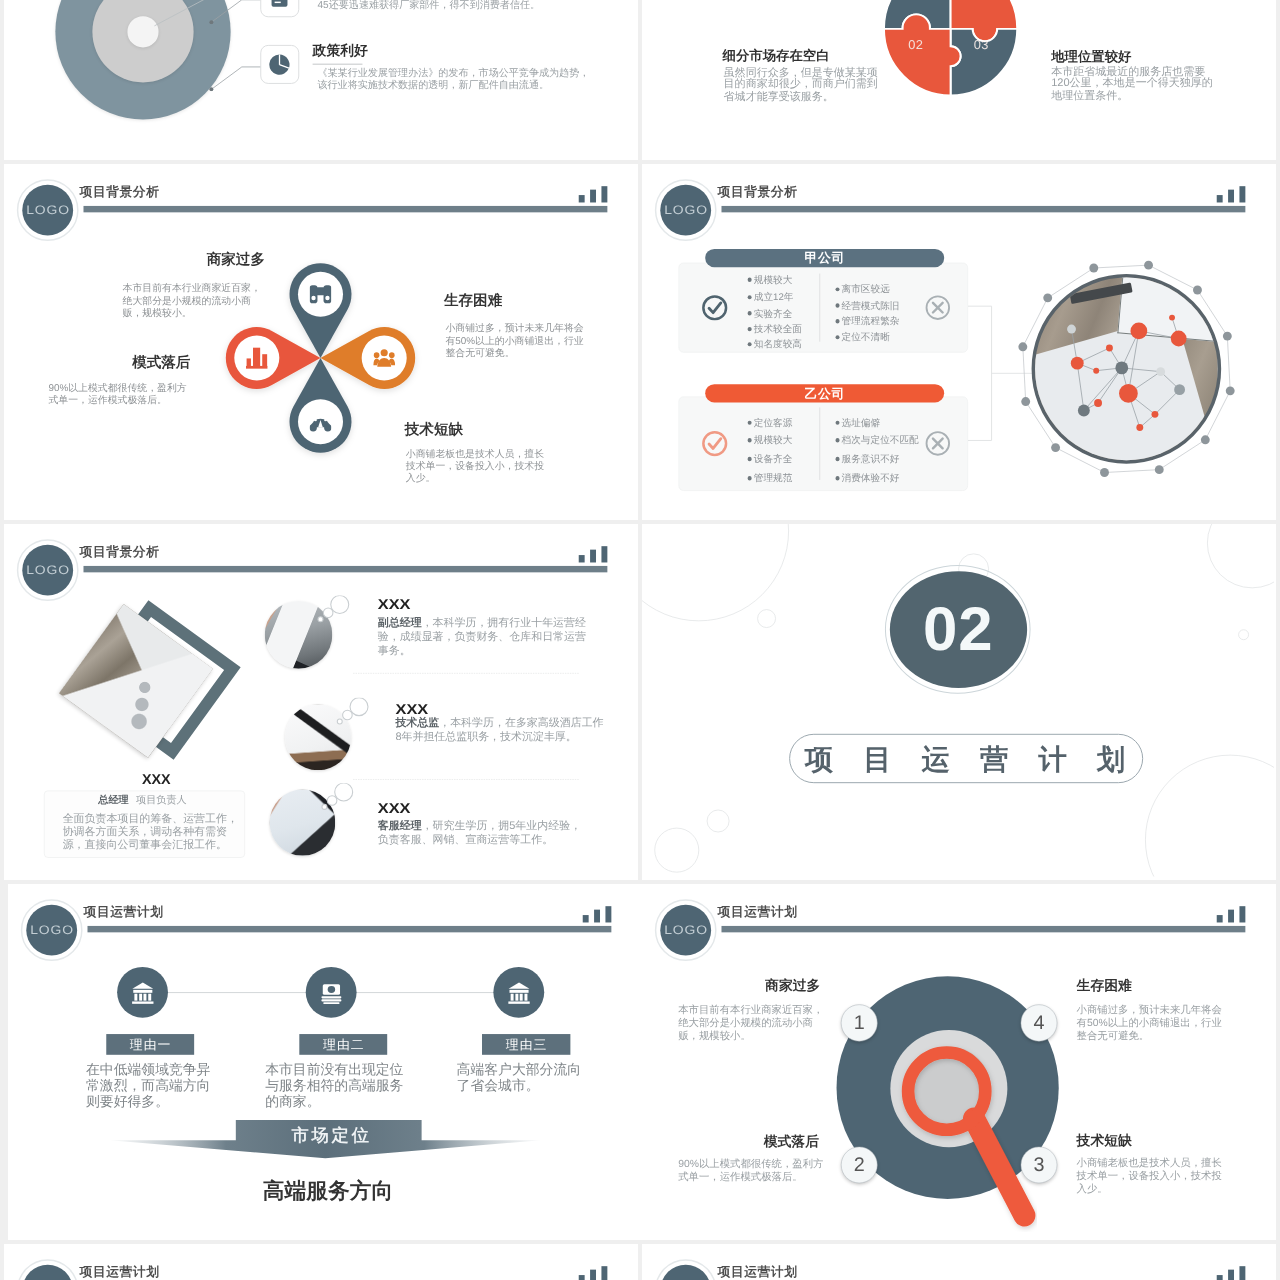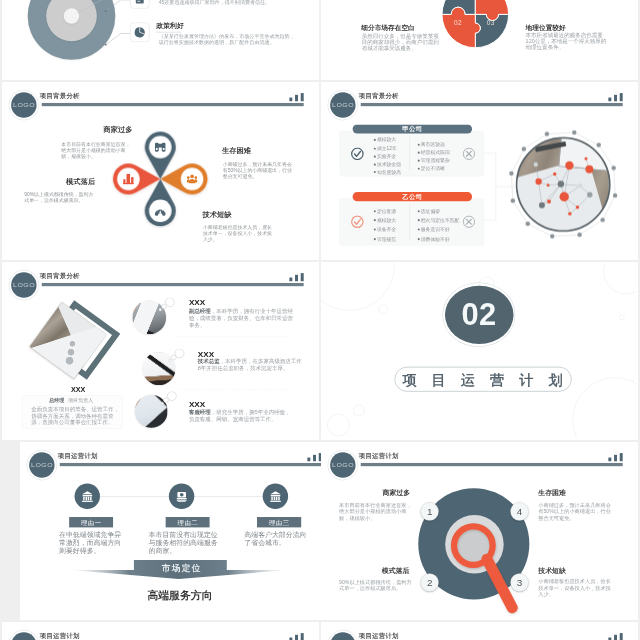--- a/index.html
+++ b/index.html
@@ -213,21 +213,21 @@
         </svg>
         <div class="abs sec-ring"></div>
         <div class="abs sec-disc">
           <span>02</span>
         </div>
         <div class="abs sec-pill">
           <span>项目运营计划</span>
         </div>
   </div>
 </div>
-<div class="cell" style="left:20px;top:441.79999999999995px">
+<div class="cell" style="left:4px;top:441.79999999999995px">
   <div class="slide">
   <div class="hdr-logo">
           <i></i>
           <span>LOGO</span>
         </div>
   <div class="hdr-title">项目运营计划</div>
   <div class="hdr-bar"></div>
   <div class="hdr-bars">
           <b style="left:0;height:15px"></b>
           <b style="left:23px;height:26px"></b>

